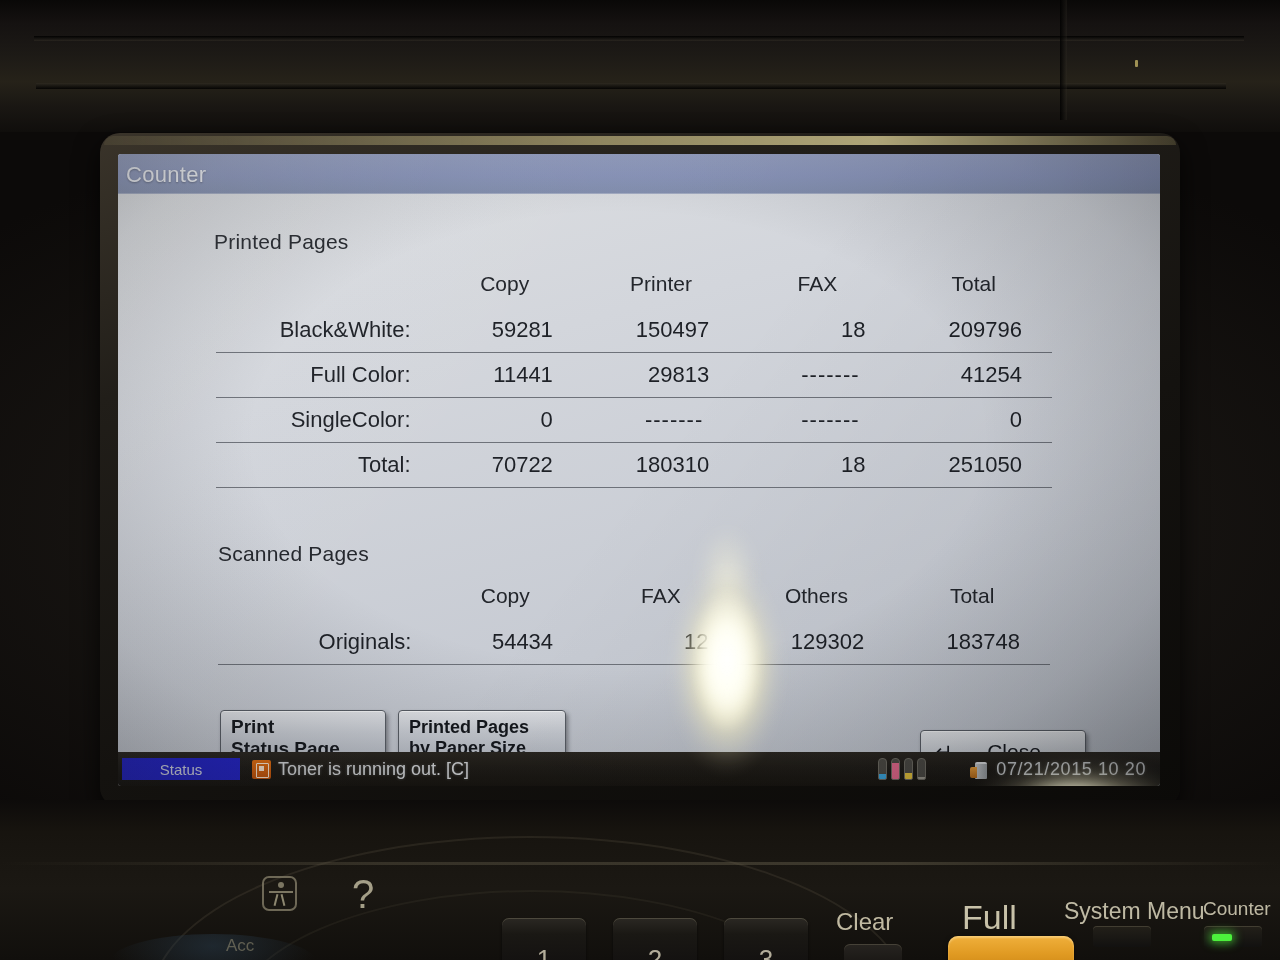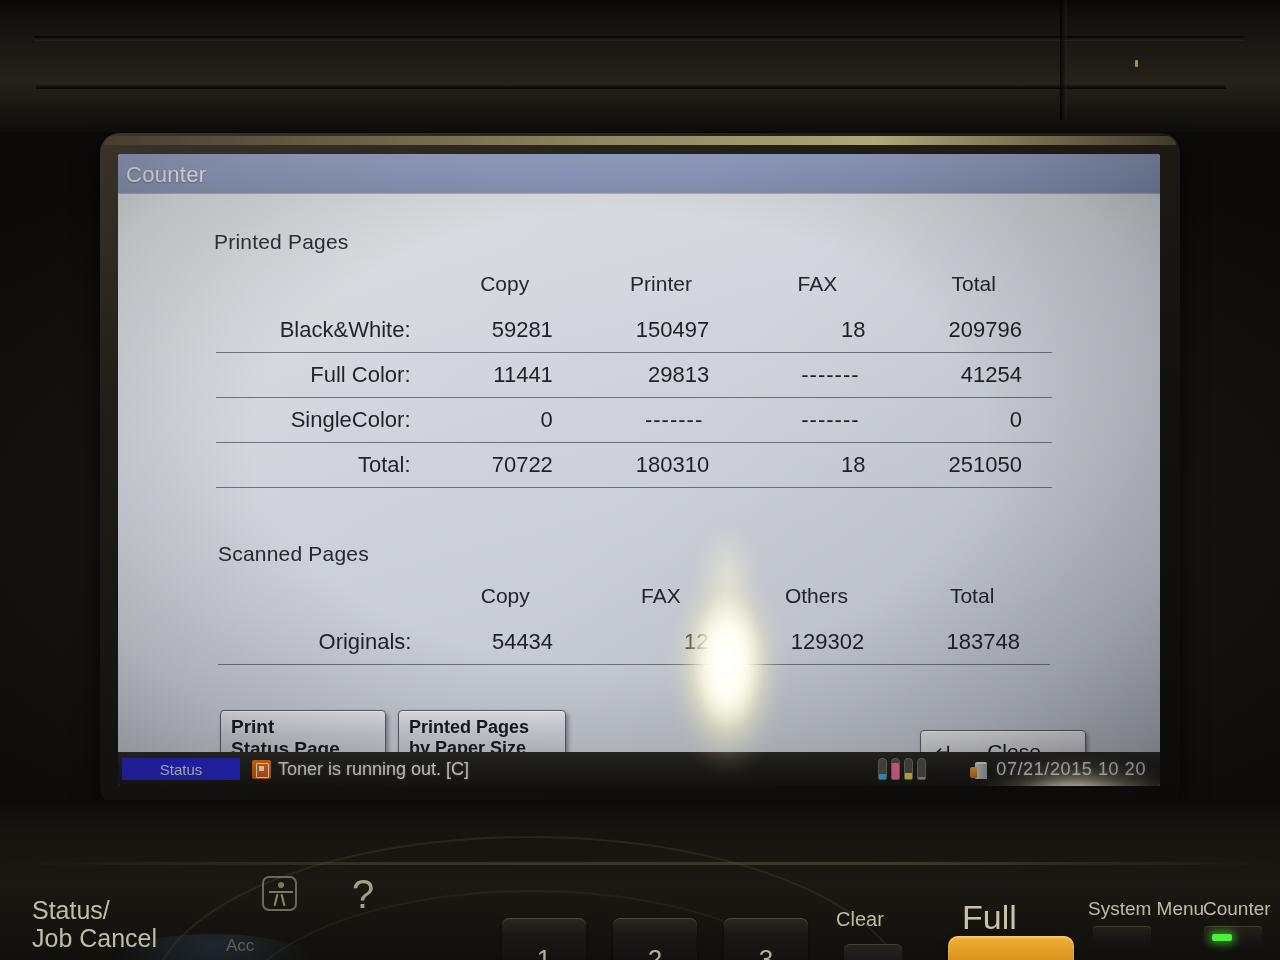--- a/index.html
+++ b/index.html
@@ -323,37 +323,37 @@
     box-shadow: inset 0 1px 0 rgba(150,142,118,.32), 0 2px 3px rgba(0,0,0,.6);
   }
   .numkey span {
     position:absolute; left:0; right:0; top: 26px; text-align:center;
     font-size: 26px; color:#cfc8b2; opacity:.85;
   }
   #key-1 { left: 502px; }
   #key-2 { left: 613px; }
   #key-3 { left: 724px; }
 
-  #lbl-clear { left: 836px; top: 908px; font-size: 20px; color:#cfc8ae; opacity:.92; }
+  #lbl-clear { left: 836px; top: 908px; font-size: 24px; color:#cfc8ae; opacity:.92; }
   #key-clear {
     position:absolute; left: 844px; top: 944px; width: 58px; height: 28px;
     border-radius: 6px 6px 2px 2px;
     background: linear-gradient(180deg,#272420,#141210);
     box-shadow: inset 0 1px 0 rgba(150,142,118,.28);
   }
 
   #lbl-reset { left: 962px; top: 898px; font-size: 34px; color:#d4cdb3; opacity:.94; }
   #key-reset {
     position:absolute; left: 948px; top: 936px; width: 126px; height: 40px;
     border-radius: 10px 10px 4px 4px;
     background: linear-gradient(180deg,#f0b03c 0%,#e09a22 45%,#c57f12 100%);
     box-shadow: inset 0 2px 2px rgba(255,226,160,.55), 0 2px 5px rgba(0,0,0,.55);
   }
 
-  #lbl-system-menu { left: 1088px; top: 898px; font-size: 19px; color:#cdc7b0; opacity:.92; }
+  #lbl-system-menu { left: 1064px; top: 898px; font-size: 23px; color:#cdc7b0; opacity:.92; }
   #key-system-menu {
     position:absolute; left: 1093px; top: 926px; width: 58px; height: 21px;
     border-radius: 4px;
     background: linear-gradient(180deg,#232019,#121110);
     box-shadow: inset 0 1px 0 rgba(140,132,110,.3);
   }
   #lbl-counter-key { left: 1203px; top: 898px; font-size: 19px; color:#cdc7b0; opacity:.92; }
   #key-counter {
     position:absolute; left: 1204px; top: 926px; width: 58px; height: 21px;
     border-radius: 4px;
@@ -522,24 +522,20 @@
     <div class="glare glare-right"></div>
     <div class="glare glare-right2"></div>
   </div>
 
   <div class="housing-bottom"></div>
   <div class="panel-ridge"></div>
   <div class="arc arc-1"></div>
   <div class="arc arc-2"></div>
   <div class="dial-hint"></div>
 
-  <div class="pkey" id="lbl-status-job">
-    <div>Status/</div>
-    <div>Job Cancel</div>
-  </div>
 
   <div class="acc-box"></div>
   <div class="acc-legs">
     <span></span>
       <span></span>
   </div>
   <div class="pkey" id="lbl-access-sub">Acc</div>
 
   <div class="pkey" id="icon-help">?</div>
 

